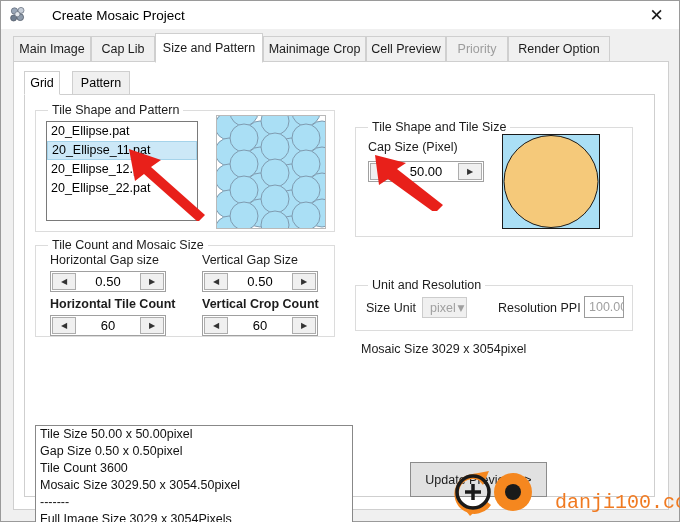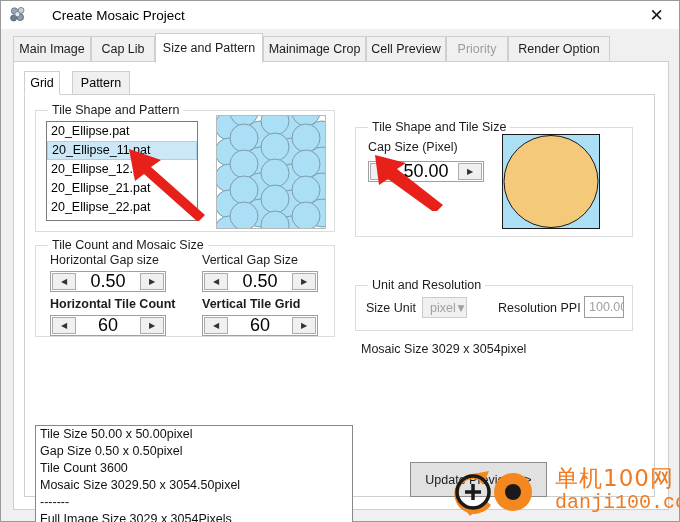--- a/index.html
+++ b/index.html
@@ -97,21 +97,21 @@
     position:absolute; height:21px; border:1px solid #a0a0a0; background:#ffffff;
     display:flex; align-items:stretch;
   }
   .spin .btn {
     width:24px; background:#f0f0f0; border:1px solid #adadad; margin:1px;
     display:flex; align-items:center; justify-content:center;
     font-size:8px; color:#333; font-family:"DejaVu Sans", sans-serif;
   }
   .spin .val {
     flex:1; display:flex; align-items:center; justify-content:center;
-    font-size:18px; color:#000;
+    font-size:13px; color:#000;
   }
   .fieldlabel { position:absolute; font-size:12.5px; color:#1c1c1c; white-space:nowrap; }
   .fieldlabel.bold { font-weight:bold; }
   
   .combo {
     position:absolute; height:21px; border:1px solid #cccccc; background:#f0f0f0;
     display:flex; align-items:center;
   }
   .combo .ctext { padding-left:7px; font-size:12.5px; color:#a0a0a0; flex:1; }
   .combo .carrow { width:20px; text-align:center; font-size:9px; color:#a0a0a0;
@@ -189,21 +189,20 @@
 
     <div class="subpanel">
 
       <div class="group" style="left:10px; top:15px; width:300px; height:122px;">
         <div class="glabel">Tile Shape and Pattern</div>
 
         <div class="listbox" style="left:10px; top:10px; width:152px; height:100px;">
           <div class="listitem">20_Ellipse.pat</div>
           <div class="listitem selected">20_Ellipse_11.pat</div>
           <div class="listitem">20_Ellipse_12.pat</div>
-          <div class="listitem">20_Ellipse_21.pat</div>
           <div class="listitem">20_Ellipse_22.pat</div>
         </div>
 
         <div class="patternbox" style="left:180px; top:4px; width:110px; height:114px;">
           <svg width="110" height="114" viewBox="0 0 110 114">
             <g fill="#aadff5" stroke="#7f9bb0" stroke-width="1">
               <circle cx="12" cy="10" r="14"></circle>
                 <circle cx="43" cy="19" r="14"></circle>
               <circle cx="74" cy="10" r="14"></circle>
                 <circle cx="105" cy="19" r="14"></circle>
@@ -258,21 +257,21 @@
           <div class="btn">▶</div>
         </div>
 
         <div class="fieldlabel bold" style="left:14px; top:51px;">Horizontal Tile Count</div>
         <div class="spin" style="left:14px; top:69px; width:116px;">
           <div class="btn">◀</div>
           <div class="val">60</div>
           <div class="btn">▶</div>
         </div>
 
-        <div class="fieldlabel bold" style="left:166px; top:51px;">Vertical Tile Grid</div>
+        <div class="fieldlabel bold" style="left:166px; top:51px;">Vertical Crop Count</div>
         <div class="spin" style="left:166px; top:69px; width:116px;">
           <div class="btn">◀</div>
           <div class="val">60</div>
           <div class="btn">▶</div>
         </div>
       </div>
 
       <div class="group" style="left:330px; top:32px; width:278px; height:110px;">
         <div class="glabel">Tile Shape and Tile Size</div>
 
@@ -334,17 +333,16 @@
     <svg width="118" height="58" viewBox="0 0 118 58" style="position:absolute;left:0;top:2px;">
       <path d="M44 14 A20 20 0 1 0 54 44 L48 39 A14 14 0 1 1 41 19 Z" fill="#f5871f"></path>
       <path d="M52 10 L36 13 L46 24 Z" fill="#f5871f"></path>
       <path d="M26 46 L44 45 L33 55 Z" fill="#f5871f"></path>
       <circle cx="36" cy="31" r="16" fill="none" stroke="#1a1a1a" stroke-width="3.5"></circle>
       <line x1="36" y1="23" x2="36" y2="39" stroke="#1a1a1a" stroke-width="3.5"></line>
       <line x1="28" y1="31" x2="44" y2="31" stroke="#1a1a1a" stroke-width="3.5"></line>
       <circle cx="76" cy="31" r="19" fill="#f5871f"></circle>
       <circle cx="76" cy="31" r="8" fill="#1a1a1a"></circle>
     </svg>
-    <div class="wm-cn">单机100网</div>
     <div class="wm-en">danji100.com</div>
   </div>
 
 </div>
 
 </body></html>

